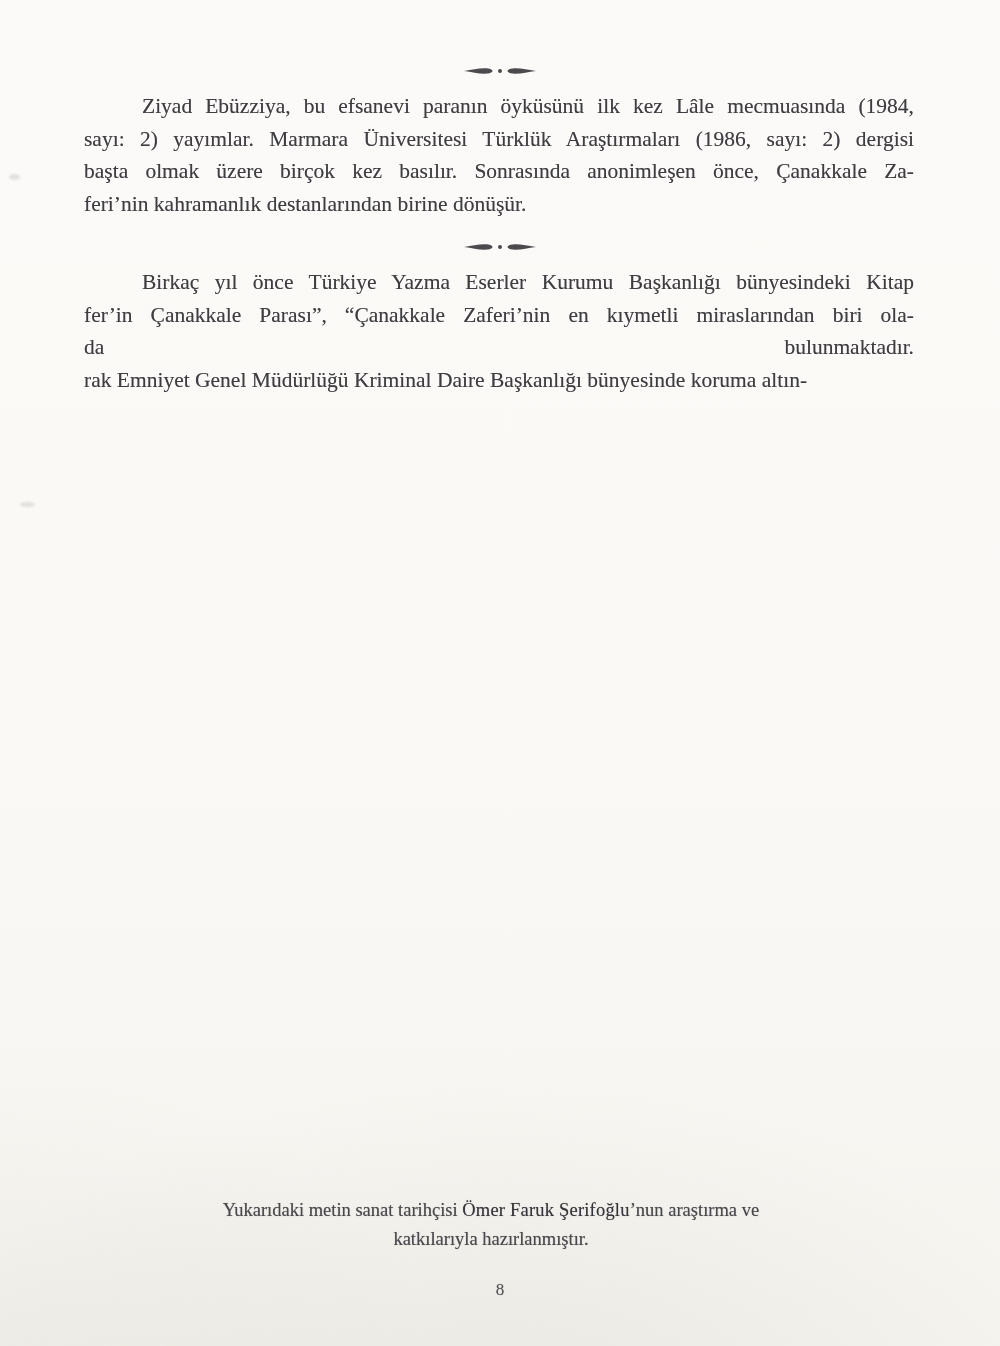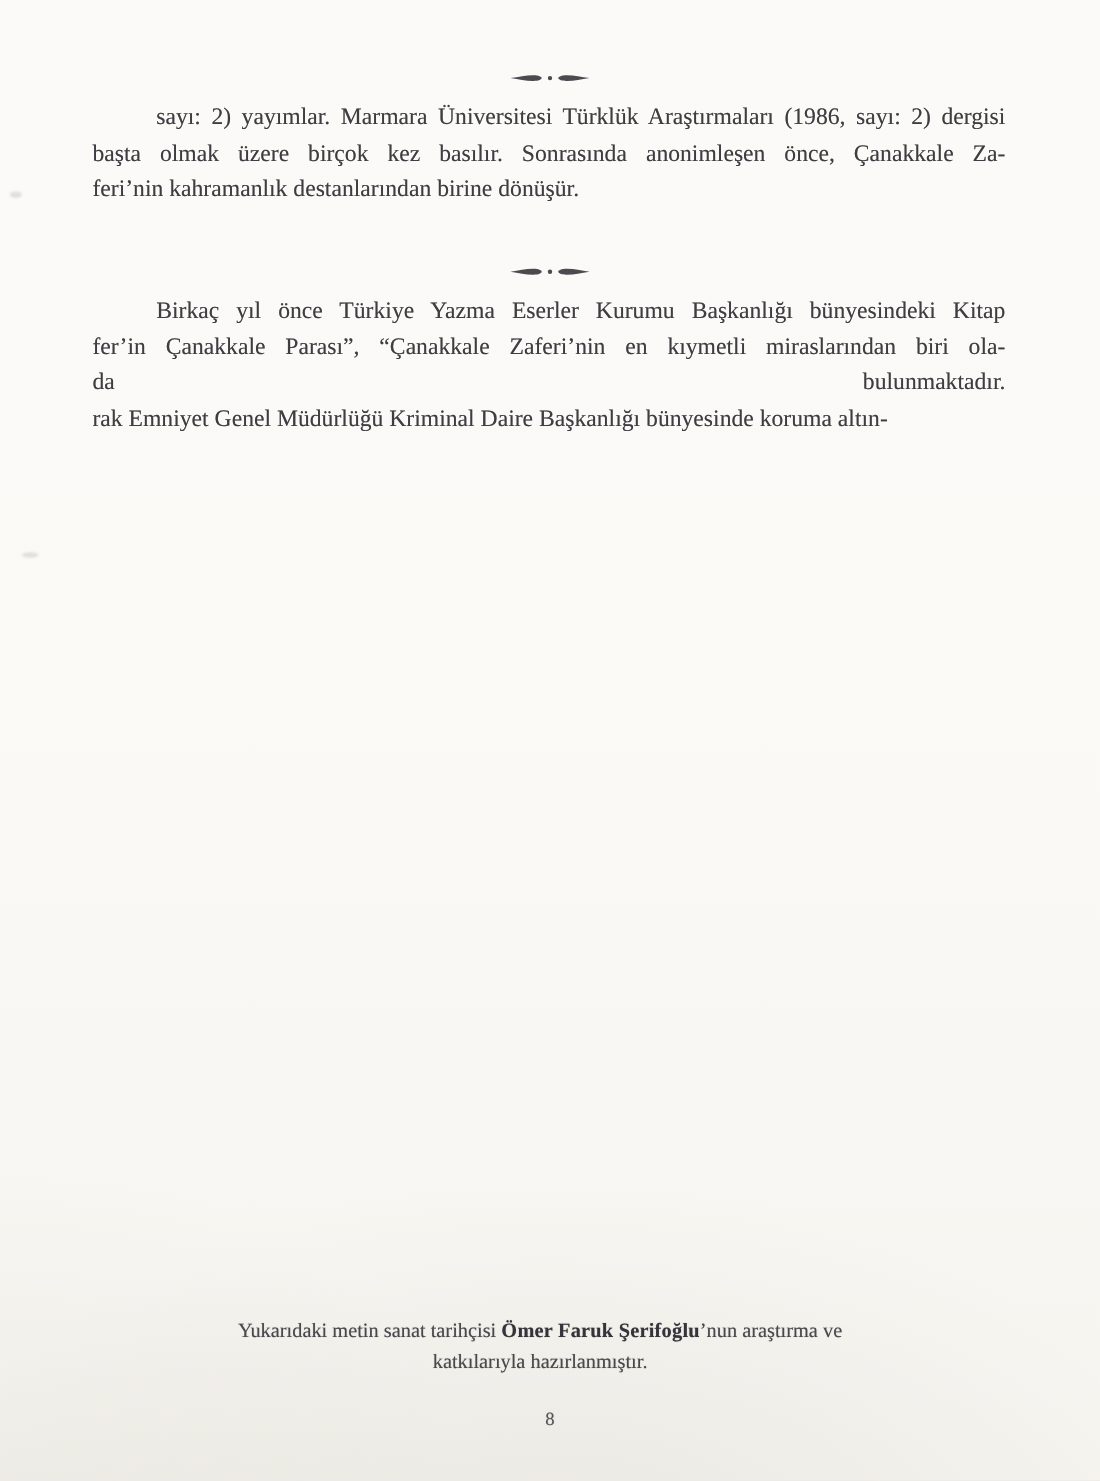--- a/index.html
+++ b/index.html
@@ -65,21 +65,21 @@
     top: 1196px;
     left: -9px;
     width: 1000px;
     text-align: center;
     font-size: 18.5px;
     line-height: 28.5px;
     color: var(--footer-text, #49484c);
     text-shadow: 0 0 0.8px rgba(73, 72, 76, 0.5);
   }
   .footer .bold {
-    font-weight: 700;
+    font-weight: 400;
     color: #35343a;
     letter-spacing: 0.2px;
   }
 
   
   .pageno {
     position: absolute;
     top: 1280px;
     left: 0;
     width: 1000px;
@@ -107,20 +107,21 @@
 
   <div class="ornament" id="ornament-1">
     <svg width="74" height="10" viewBox="0 0 72 10">
       <path fill="currentColor" d="M0,5 C8,4 14,2.2 21,2.3 C25.5,2.4 28.5,3.6 28.5,5 C28.5,6.4 25.5,7.6 21,7.7 C14,7.8 8,6 0,5 Z"></path>
       <circle fill="currentColor" cx="36" cy="5" r="2"></circle>
       <path fill="currentColor" d="M72,5 C64,4 58,2.2 51,2.3 C46.5,2.4 43.5,3.6 43.5,5 C43.5,6.4 46.5,7.6 51,7.7 C58,7.8 64,6 72,5 Z"></path>
     </svg>
   </div>
 
   <div class="para indent" id="paragraph-1">
+      <div class="line">Ziyad Ebüzziya, bu efsanevi paranın öyküsünü ilk kez Lâle mecmuasında (1984,</div>
       <div class="line">sayı: 2) yayımlar. Marmara Üniversitesi Türklük Araştırmaları (1986, sayı: 2) dergisi</div>
       <div class="line">başta olmak üzere birçok kez basılır. Sonrasında anonimleşen önce, Çanakkale Za-</div>
       <div class="line">feri’nin kahramanlık destanlarından birine dönüşür.</div>
     </div>
 
   <div class="ornament" id="ornament-2">
     <svg width="74" height="10" viewBox="0 0 72 10">
       <path fill="currentColor" d="M0,5 C8,4 14,2.2 21,2.3 C25.5,2.4 28.5,3.6 28.5,5 C28.5,6.4 25.5,7.6 21,7.7 C14,7.8 8,6 0,5 Z"></path>
       <circle fill="currentColor" cx="36" cy="5" r="2"></circle>
       <path fill="currentColor" d="M72,5 C64,4 58,2.2 51,2.3 C46.5,2.4 43.5,3.6 43.5,5 C43.5,6.4 46.5,7.6 51,7.7 C58,7.8 64,6 72,5 Z"></path>

